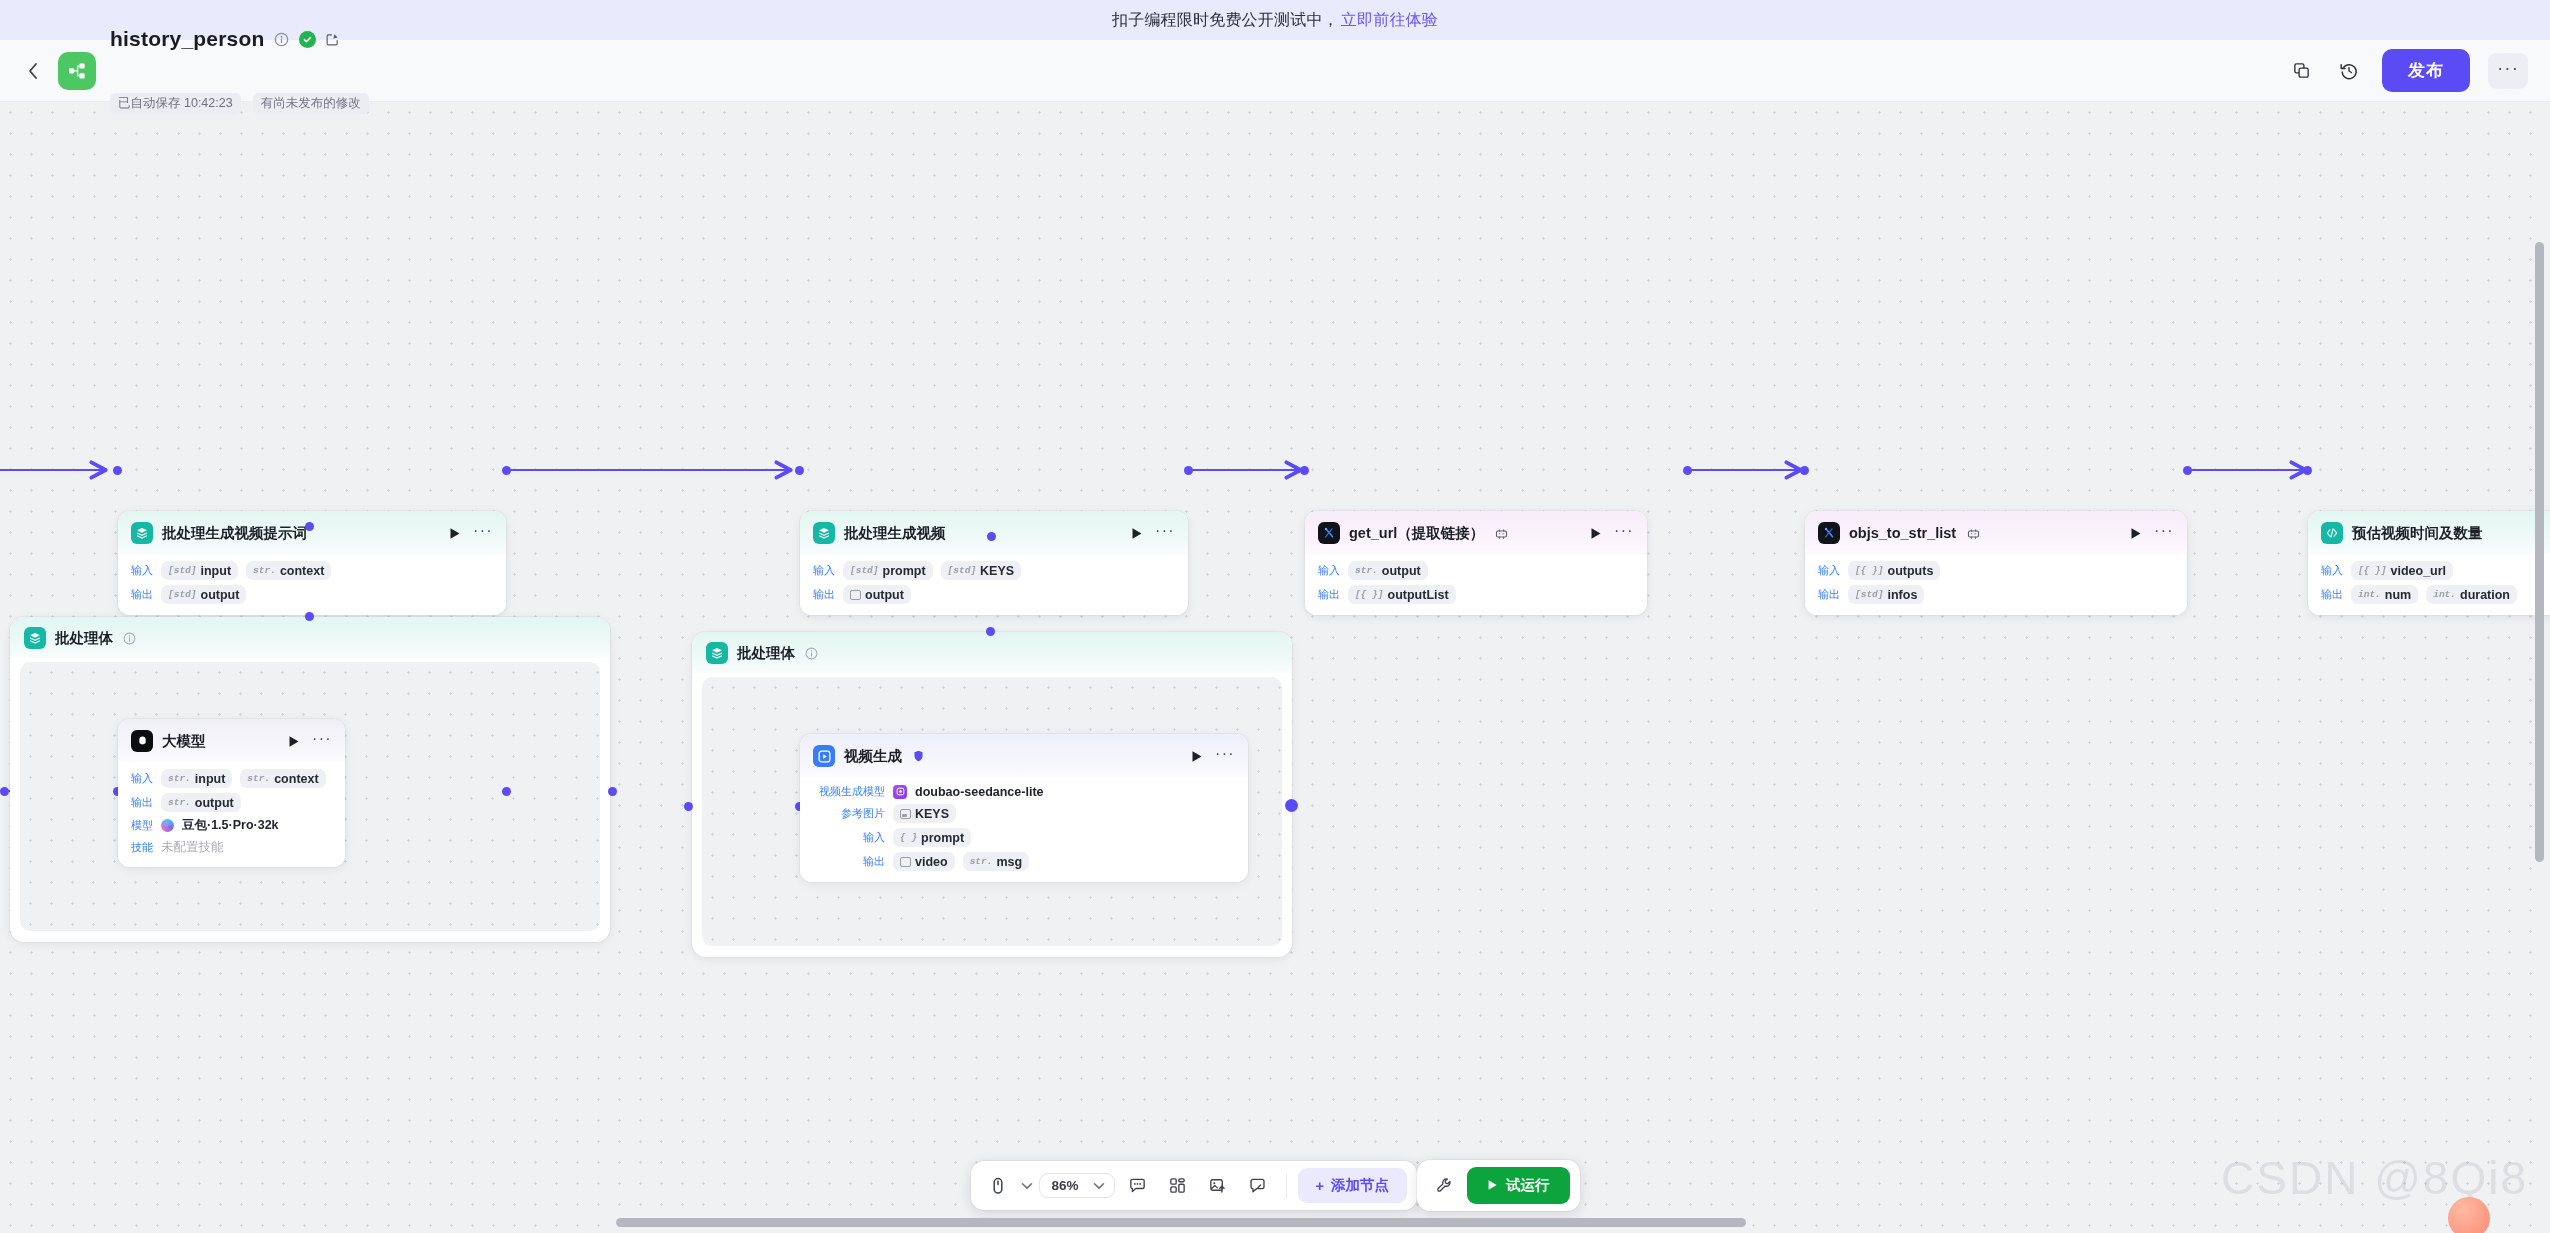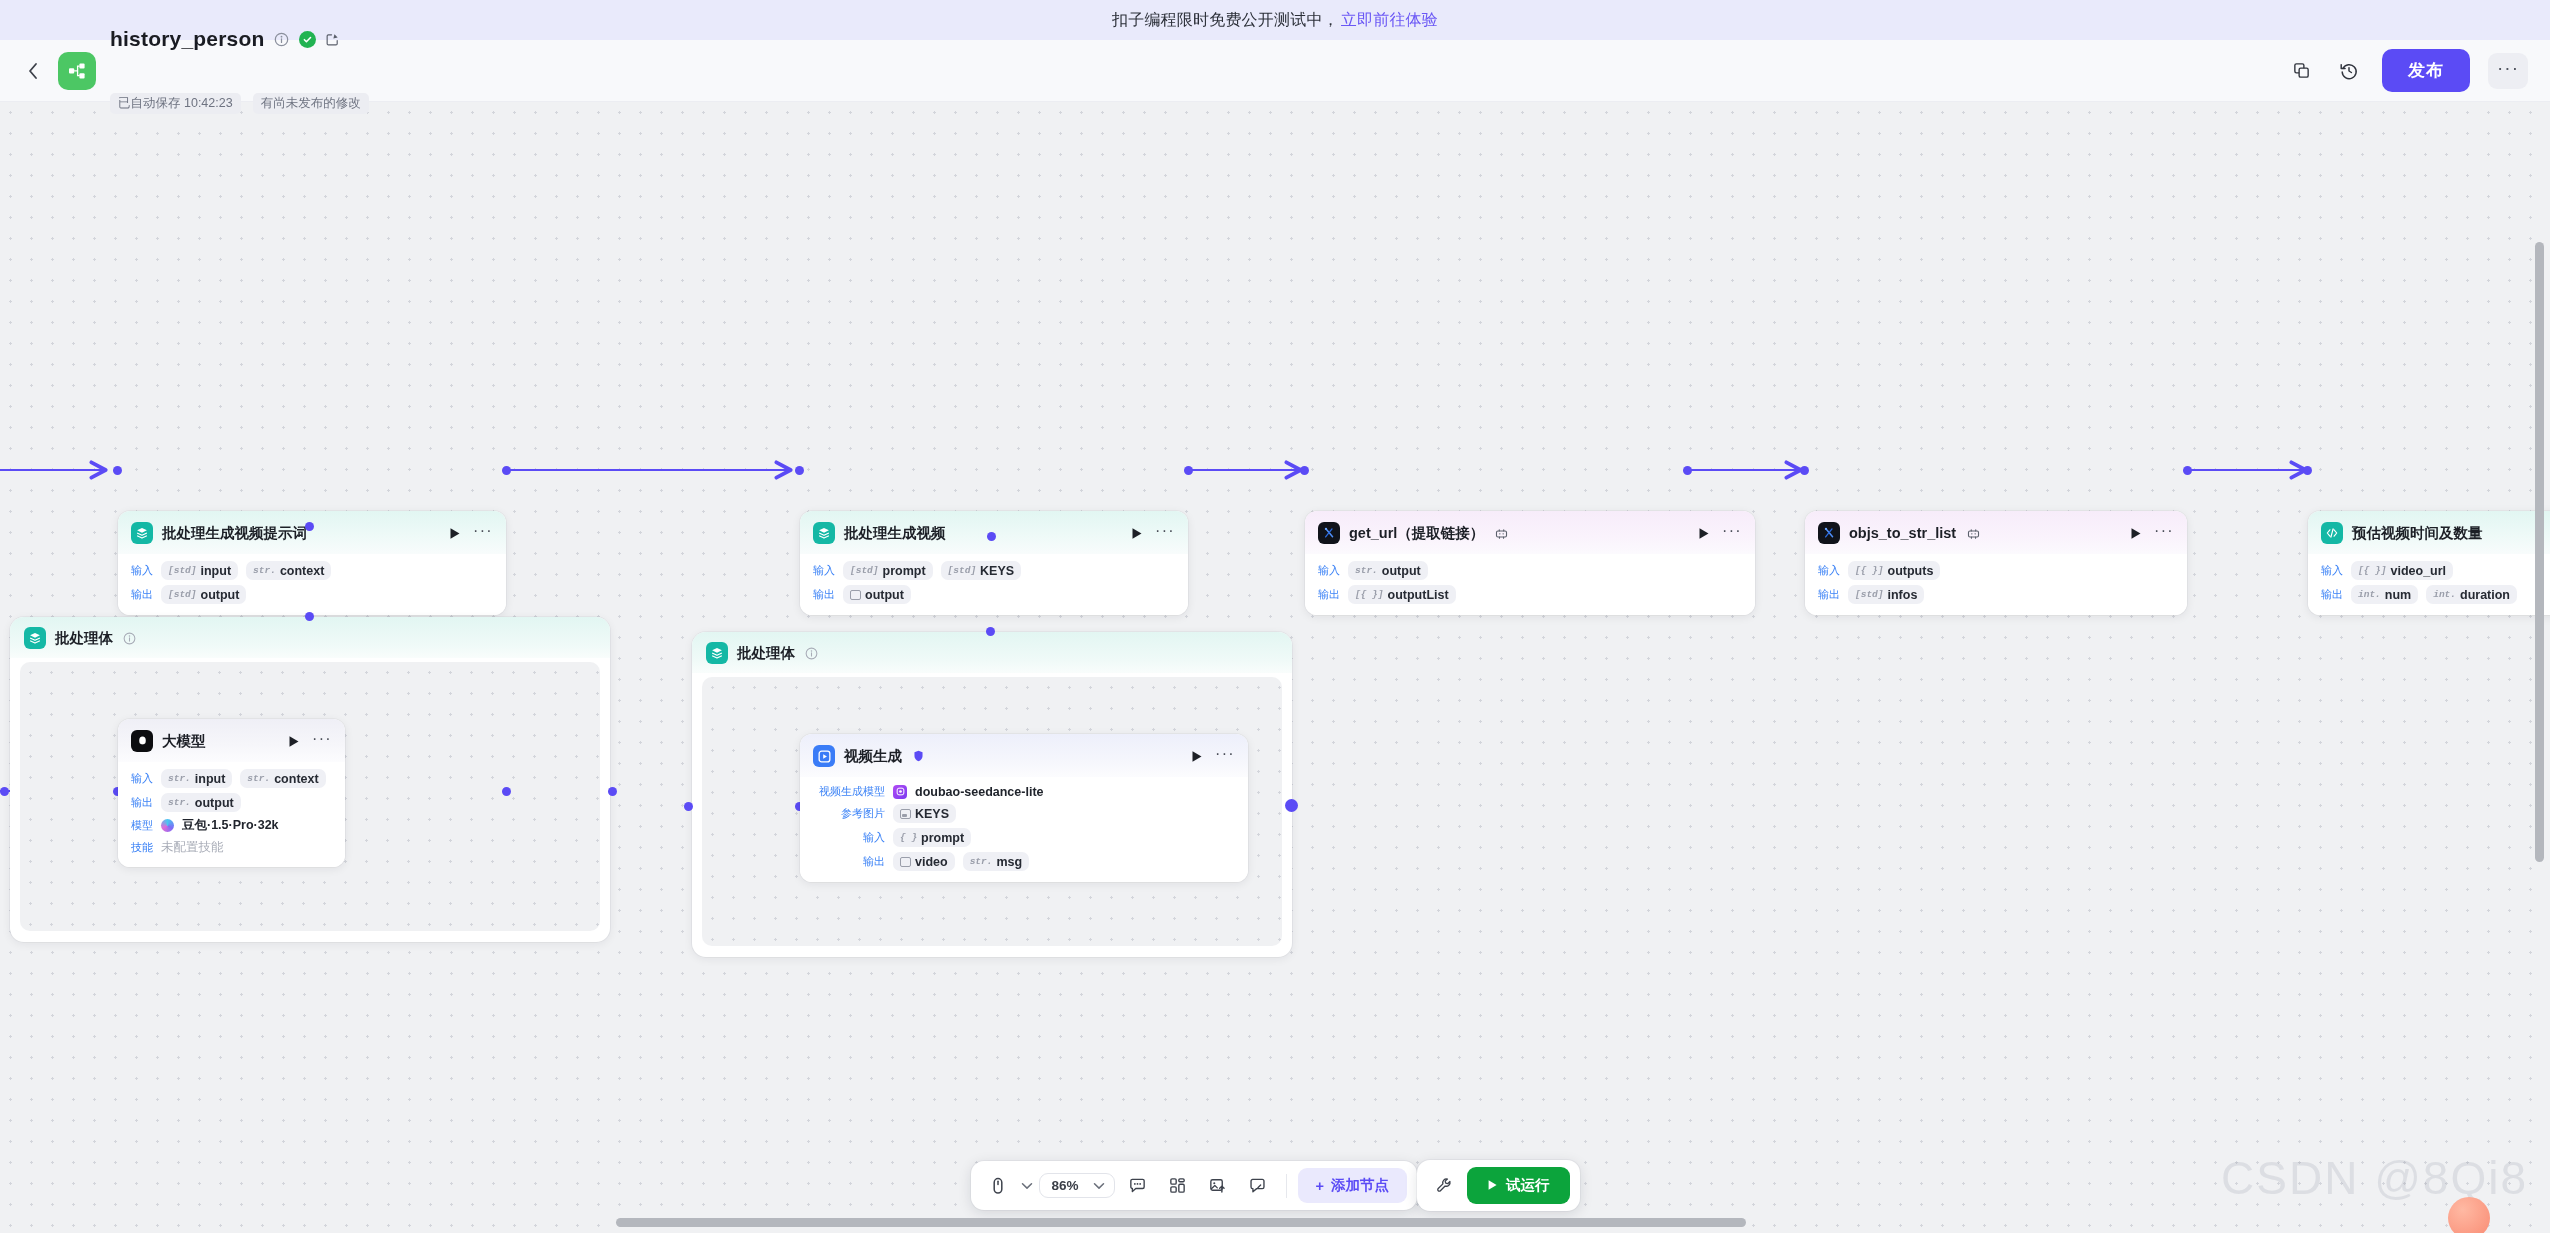--- a/index.html
+++ b/index.html
@@ -387,21 +387,21 @@
             <em class="chip-sq"></em>
             <span>output</span>
           </span>
       </div>
     </div>
   </div>
   <span class="port" style="left:795px; top:364px;"></span>
   <span class="port" style="left:1184px; top:364px;"></span>
   <span class="port" style="left:987px; top:430px;"></span>
 
-  <div class="node" style="left:1305px; top:409px; width:450px;">
+  <div class="node" style="left:1305px; top:409px; width:342px;">
     <div class="node-head pink">
       <span class="node-icon ic-dark">
         <svg width="16" height="16" viewBox="0 0 18 18" fill="none">
             <path d="M5.5 4.2l7.5 9" stroke="#4F8FF8" stroke-width="1.7" stroke-linecap="round"></path>
             <path d="M12.4 4.4L5.2 13.4" stroke="#2C6CE0" stroke-width="1.5" stroke-linecap="round"></path>
             <circle cx="5.6" cy="4.4" r="1.3" fill="#6FA8FF"></circle>
           </svg>
       </span>
       <span class="node-title">get_url（提取链接）</span>
       <span class="tiny-glyph">

